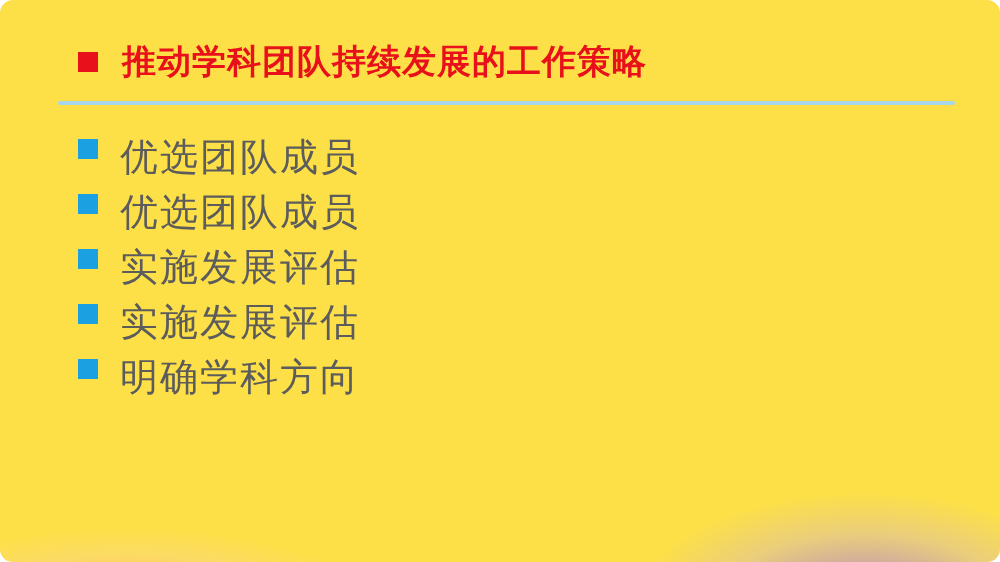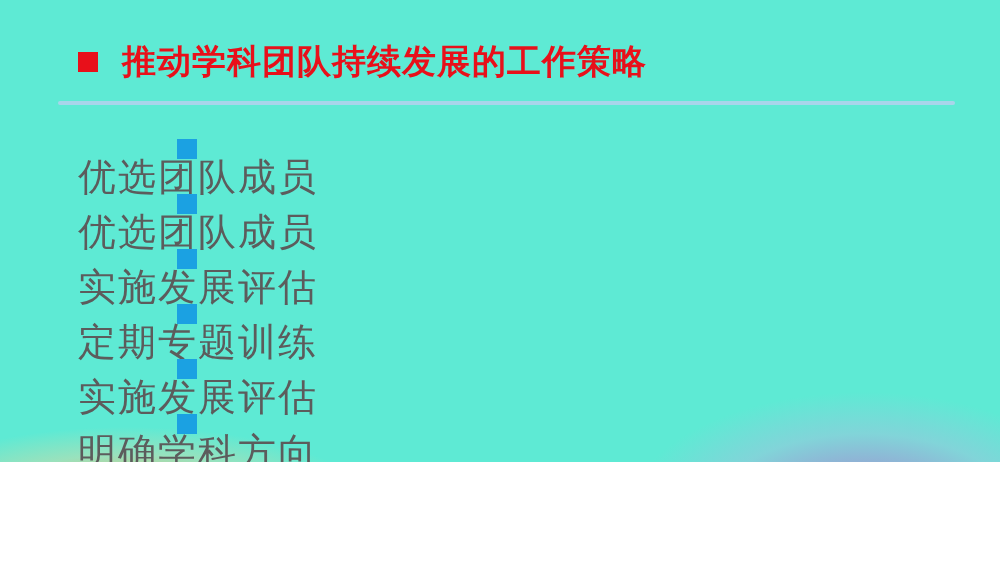--- a/index.html
+++ b/index.html
@@ -8,23 +8,24 @@
     padding: 0;
     background: #ffffff;
   }
   body {
     font-family: "Liberation Sans", "DejaVu Sans", sans-serif;
   }
 
   .slide {
     position: relative;
     width: 1000px;
-    height: 462px;
+    height: 562px;
     overflow: hidden;
-    background: #5eead4;
+    background: #fde047;
+    border-radius: 13px;
   }
 
   
   .wash-layer {
     position: absolute;
     left: 0;
     right: 0;
     bottom: 0;
     pointer-events: none;
   }
@@ -149,23 +150,22 @@
     border-radius: 2px;
   }
 
   .bullet-list {
     position: absolute;
     left: 78px;
     top: 138px;
   }
   .bullet-item {
     display: flex;
-    align-items: center;
+    align-items: flex-start;
     height: 55px;
-    flex-direction: column;
   }
   .item-bullet {
     width: 20px;
     height: 20px;
     background: #1ba1e2;
     flex: 0 0 auto;
     margin-right: 22px;
     position: relative;
     top: 1px;
   }
@@ -209,24 +209,20 @@
       <div class="bullet-item">
         <span class="item-bullet"></span>
         <span class="item-text">优选团队成员</span>
       </div>
 
       <div class="bullet-item">
         <span class="item-bullet"></span>
         <span class="item-text">实施发展评估</span>
       </div>
 
-      <div class="bullet-item">
-        <span class="item-bullet"></span>
-        <span class="item-text">定期专题训练</span>
-      </div>
 
       <div class="bullet-item">
         <span class="item-bullet"></span>
         <span class="item-text">实施发展评估</span>
       </div>
 
       <div class="bullet-item">
         <span class="item-bullet"></span>
         <span class="item-text">明确学科方向</span>
       </div>

